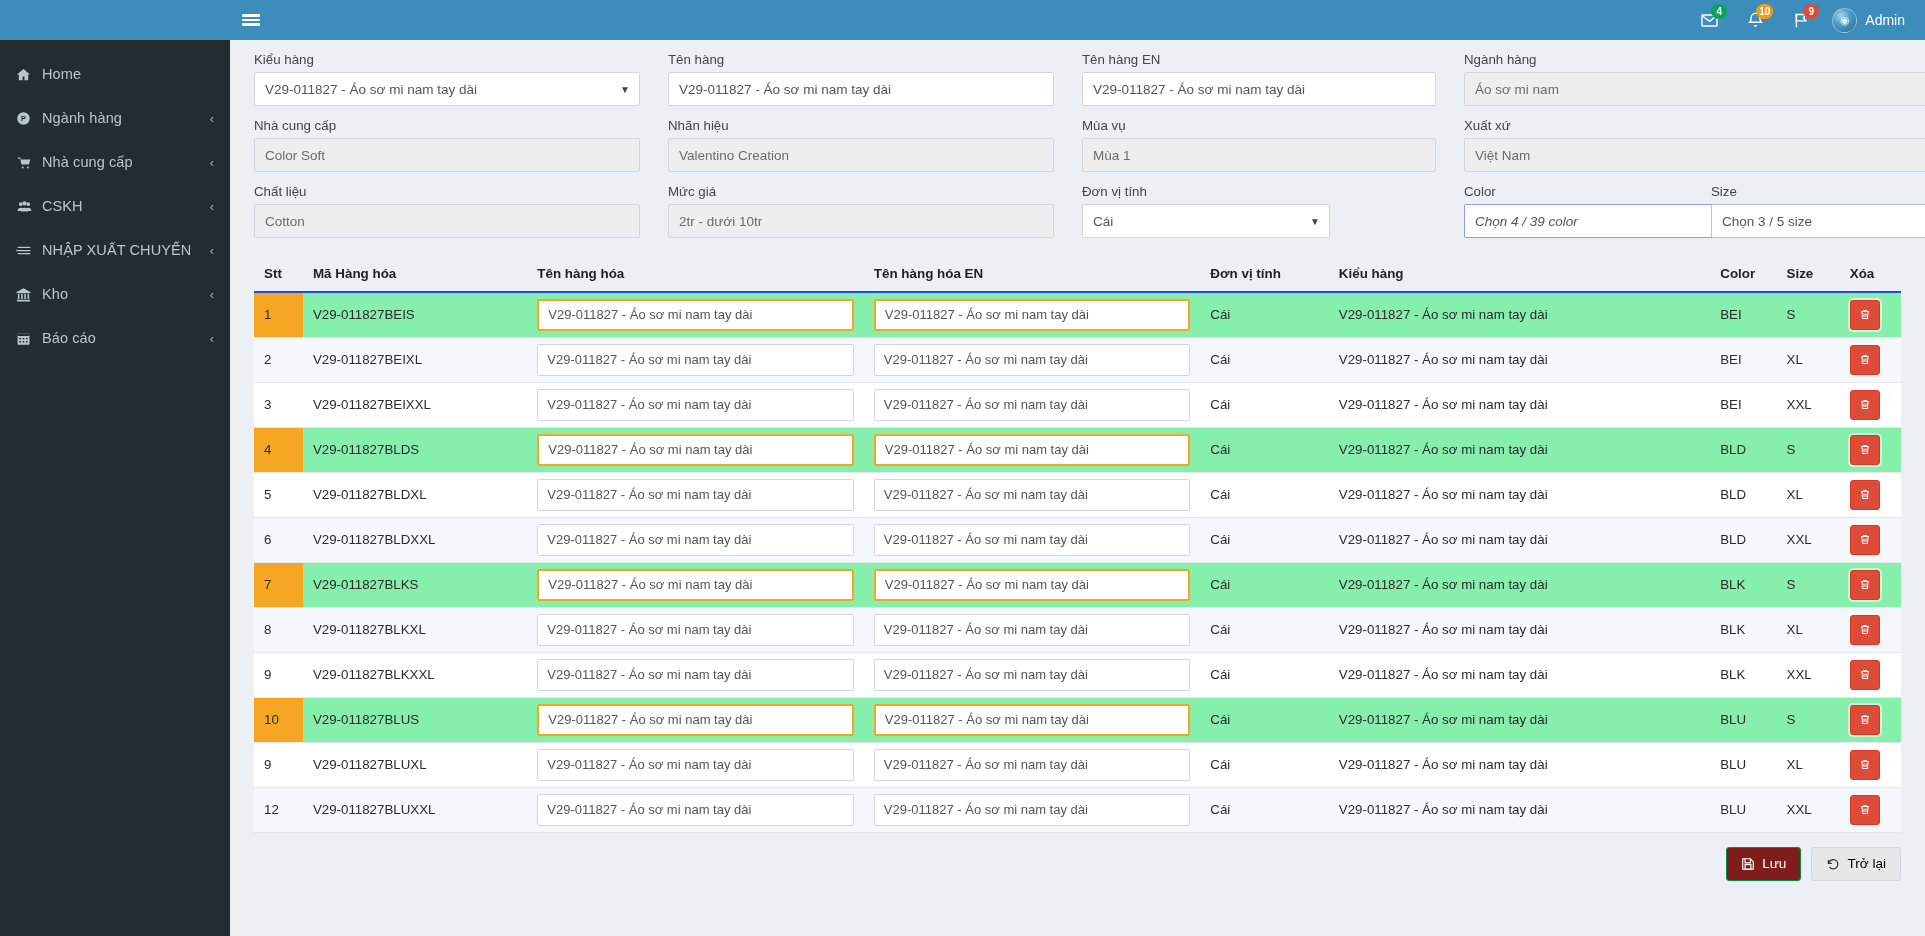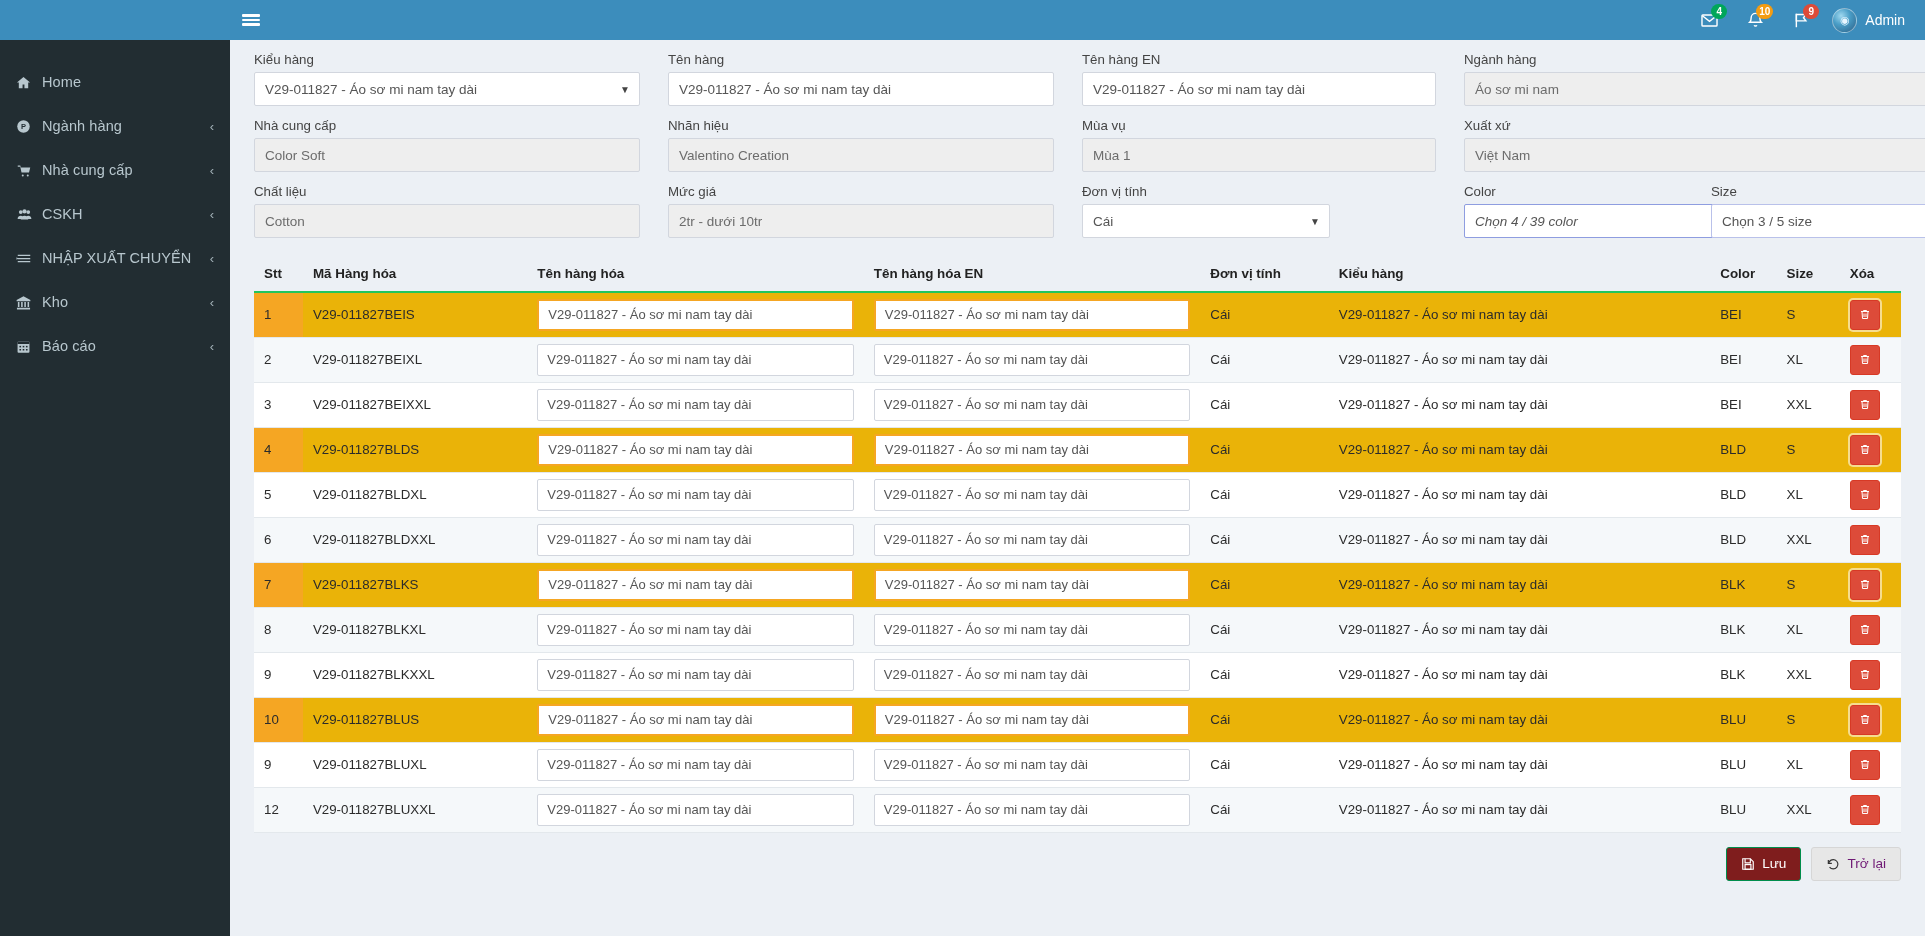--- a/index.html
+++ b/index.html
@@ -10,21 +10,21 @@
     overflow: hidden;
   }
   body { display: flex; }
 
   
   #sidebar {
     width: 230px; min-width: 230px; height: 936px;
     background: #222d32; display: flex; flex-direction: column;
   }
   .sidebar-logo { height: 40px; background: #3c8dbc; }
-  .sidebar-menu { padding-top: 20px; }
+  .sidebar-menu { padding-top: 12px; }
   .sidebar-item {
     display: flex; align-items: center;
     height: 44px; padding: 0 16px 0 16px;
     color: #b8c7ce; font-size: 14.5px; cursor: pointer;
     position: relative;
   }
   .sidebar-item .si-icon {
     width: 26px; min-width: 26px; font-size: 15px; color: #b8c7ce;
     display: inline-flex; align-items: center;
   }
@@ -108,30 +108,30 @@
   }
   .fld.select.blue { border-color:#8e9de0;font-style:italic; }
   .fld.select.blue .caret { color:#5d6fd4; }
   .fld.select.blue2 { border-color:#b9c1ea; }
 
   
   .table-wrap { margin-top: 8px; }
   table.grid { width: 100%; border-collapse: collapse; table-layout: fixed; }
   table.grid th {
     text-align: left; font-size: 13.4px; color: #222; font-weight: bold;
-    padding: 8px 10px 10px 10px; border-bottom: 2px solid #22c55e;
+    padding: 8px 10px 10px 10px; border-bottom: 2px solid #1d4ed8;
     background: #ecf0f5; white-space: nowrap;
   }
   table.grid td {
     font-size: 13.3px; color: #2b2b2b; padding: 0 10px;
     border-bottom: 1px solid #e3e8ec; height: 45px; vertical-align: middle;
     background: #fff; white-space: nowrap; overflow:hidden;
   }
   table.grid tr.alt td { background: #f5f8fa; }
-  table.grid tr.hl td { background: #eab308; }
+  table.grid tr.hl td { background: #86efac; }
   table.grid tr.hl td.c-stt { background: #f5a623; }
   .cell-input {
     width: 100%; height: 32px;
     border: 1px solid #d2d6de; border-radius: 2px; background: #fff;
     font-size: 13px; color: #555; padding: 0 9px;
     font-family: "Liberation Sans", sans-serif;
     display:flex; align-items:center; white-space:nowrap; overflow:hidden;
   }
   tr.hl .cell-input { border: 2px solid #f5a623; }
   .btn-del {
@@ -157,21 +157,21 @@
   .form-actions {
     display: flex; justify-content: flex-end; gap: 10px;
     padding: 14px 0 0 0;
   }
   .btn {
     height: 34px; display: inline-flex; align-items: center; gap: 7px;
     padding: 0 14px; border-radius: 3px; font-size: 13.6px; cursor: pointer;
     border: 1px solid transparent;
   }
   .btn-save { background: #7f1d1d; border-color: #008d4c; color: #fff; }
-  .btn-back { background: #e7e7e7; border-color: #d6d6d6; color: #701a75; }
+  .btn-back { background: #e7e7e7; border-color: #d6d6d6; color: #000000; }
   .btn svg { display: block; }
 </style>
 </head>
 <body>
 
 <div id="sidebar">
   <div class="sidebar-logo"></div>
   <div class="sidebar-menu" id="sidebar-menu">
       <div class="sidebar-item">
         <span class="si-icon">

